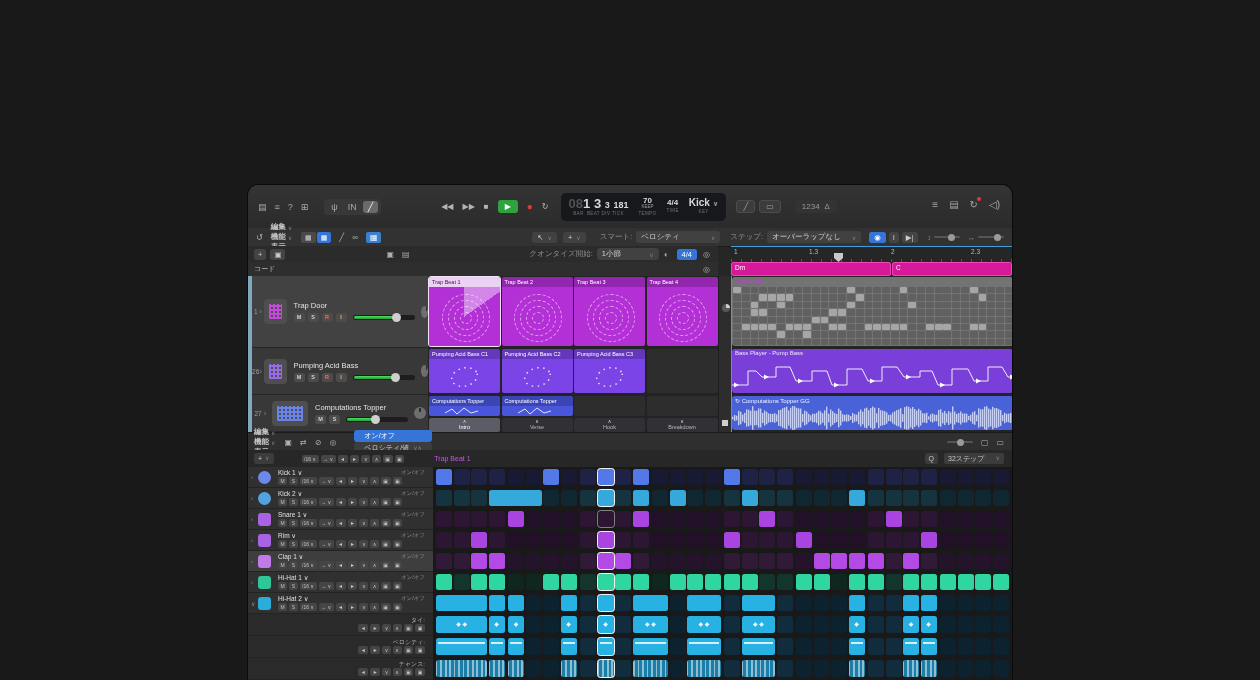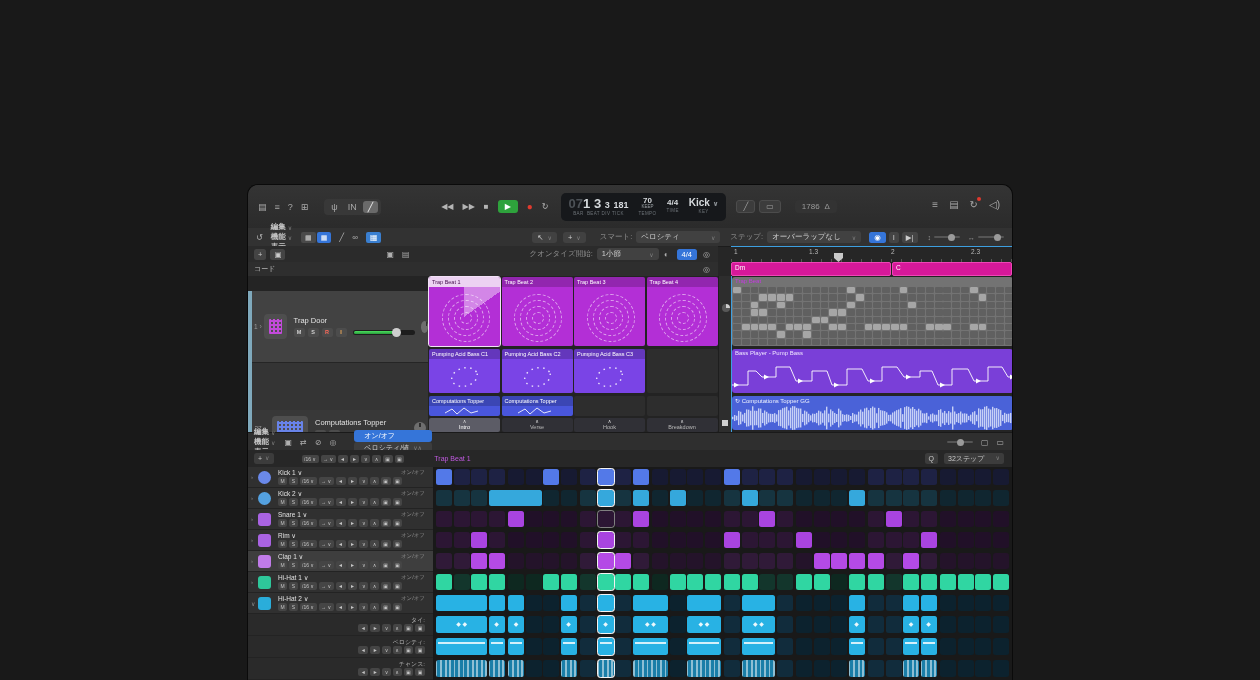--- a/index.html
+++ b/index.html
@@ -66,21 +66,21 @@
           clip-path:polygon(0 0,100% 0,100% 55%,50% 100%,0 55%);}
   .phline{position:absolute;width:1px;background:rgba(205,205,205,.75);}
 
   .chordrow{position:absolute;left:0;top:77px;width:470px;height:14px;background:#2e2e2e;border-bottom:1px solid #1c1c1c;
             display:flex;align-items:center;color:#bdbdbd;font-size:7px;}
   .chordarr{position:absolute;left:483px;top:77px;width:281px;height:14px;background:#222;display:flex;gap:1px;}
   .chord{background:#d6199a;border-radius:2px;color:#fff;font-size:6.5px;padding:1px 3px;border:1px solid #ef46b6;}
 
   
   .main{position:absolute;left:0;top:91px;width:764px;height:156px;background:#242424;}
-  .tracks{position:absolute;left:0;top:15px;width:180px;height:156px;background:#343434;}
+  .tracks{position:absolute;left:0;top:0;width:180px;height:156px;background:#343434;}
   .tstrip{position:absolute;left:0;top:0;width:4px;height:156px;background:#7fa9bc;}
   .trow{position:absolute;left:4px;width:176px;border-bottom:1px solid #252525;background:#383838;display:flex;align-items:center;}
   .trow.sel{background:#424242;}
   .tnum{width:12px;text-align:center;color:#9c9c9c;font-size:6.5px;}
   .tdisc{color:#8c8c8c;font-size:7px;width:8px;}
   .ticon{width:36px;height:25px;background:#4e4e4e;border-radius:4px;margin-right:7px;position:relative;overflow:hidden;}
   .ticon i{position:absolute;left:5px;top:5px;right:5px;bottom:5px;border-radius:1px;opacity:.95;}
   .tmain{display:flex;flex-direction:column;gap:3px;}
   .tname{color:#e2e2e2;font-size:7.5px;}
   .tctl{display:flex;align-items:center;gap:3px;}
@@ -161,21 +161,21 @@
       <div class="transport">
           <span>◀◀</span>
           <span>▶▶</span>
           <span>■</span>
           <span class="play">▶</span>
           <span class="rec">●</span>
           <span>↻</span>
         </div>
       <div class="lcd">
         <div class="seg">
-          <div class="v"><span class="dim">07</span><span>1</span>&nbsp;<span>3</span>&nbsp;<span style="font-size:9px">3</span>&nbsp;<span style="font-size:9px">181</span></div>
+          <div class="v"><span class="dim">08</span><span>1</span>&nbsp;<span>3</span>&nbsp;<span style="font-size:9px">3</span>&nbsp;<span style="font-size:9px">181</span></div>
           <div class="l"><span>BAR</span>&nbsp;&nbsp;<span>BEAT</span>&nbsp;<span>DIV</span>&nbsp;<span>TICK</span></div>
         </div>
         <div class="seg sm">
           <div class="v">70</div>
           <div class="mode">KEEP</div>
           <div class="l">TEMPO</div>
         </div>
         <div class="seg sm">
           <div class="v">4/4</div>
           <div class="l">TIME</div>
@@ -183,21 +183,21 @@
         <div class="seg sm">
           <div class="v" style="font-size:10px"><span>Kick</span> <span class="keychev">∨</span></div>
           <div class="l">KEY</div>
         </div>
       </div>
       <div class="lcdbtns">
           <span class="b">╱</span>
           <span class="b">▭</span>
         </div>
       <div class="counter">
-        <span>1786</span>
+        <span>1234</span>
         <span>Δ</span>
       </div>
       <div class="rgrp">
           <span>≡</span>
           <span>▤</span>
           <span class="cy">↻<i></i></span>
           <span>◁)</span>
         </div>
     </div>
 
@@ -310,20 +310,41 @@
             <span class="tmain">
               <span class="tname">Trap Door</span>
               <span class="tctl">
                 <span class="msbtn">M</span>
                 <span class="msbtn">S</span>
                 <span class="msbtn r">R</span>
                 <span class="msbtn i">I</span>
                 <span class="vsl">
                   <span class="f" style="width: 43.2px;"></span>
                   <span class="k" style="left: 39.2px;"></span>
+                </span>
+              </span>
+            </span>
+            <span class="pan"></span>
+          </div>
+          <div class="trow" style="top: 72px; height: 46px;">
+            <span class="tnum">26</span>
+            <span class="tdisc">›</span>
+            <span class="ticon">
+              <i style="background: repeating-linear-gradient(90deg, rgb(154, 108, 242) 0px, rgb(154, 108, 242) 2px, transparent 2px, transparent 4px), repeating-linear-gradient(0deg, rgb(154, 108, 242) 0px, rgb(154, 108, 242) 2px, transparent 2px, transparent 4px);"></i>
+            </span>
+            <span class="tmain">
+              <span class="tname">Pumping Acid Bass</span>
+              <span class="tctl">
+                <span class="msbtn">M</span>
+                <span class="msbtn">S</span>
+                <span class="msbtn r">R</span>
+                <span class="msbtn i">I</span>
+                <span class="vsl">
+                  <span class="f" style="width: 42px;"></span>
+                  <span class="k" style="left: 38px;"></span>
                 </span>
               </span>
             </span>
             <span class="pan"></span>
           </div>
           <div class="trow" style="top: 119px; height: 36px;">
             <span class="tnum">27</span>
             <span class="tdisc">›</span>
             <span class="ticon">
               <i style="background: repeating-linear-gradient(90deg, rgb(106, 134, 242) 0px, rgb(106, 134, 242) 2px, transparent 2px, transparent 4px), repeating-linear-gradient(0deg, rgb(106, 134, 242) 0px, rgb(106, 134, 242) 2px, transparent 2px, transparent 4px);"></i>

